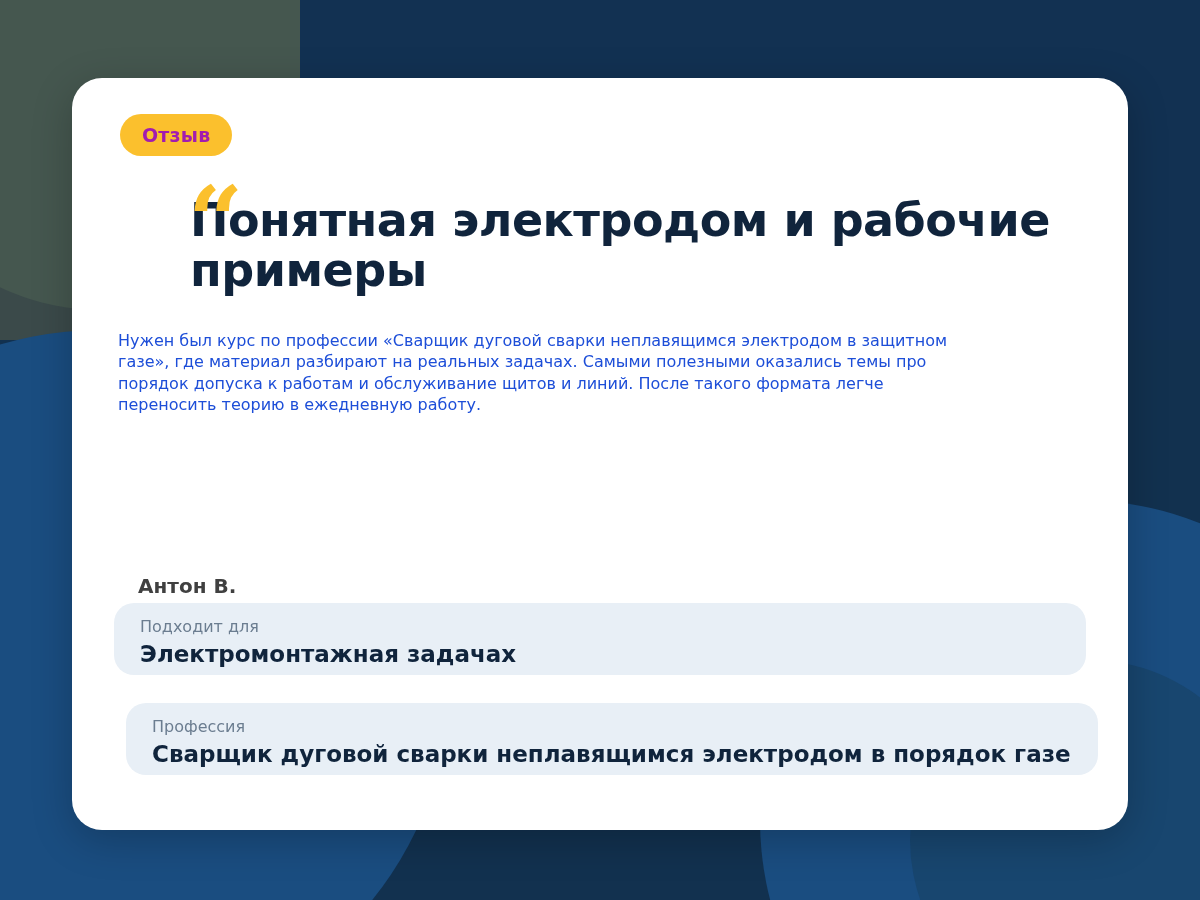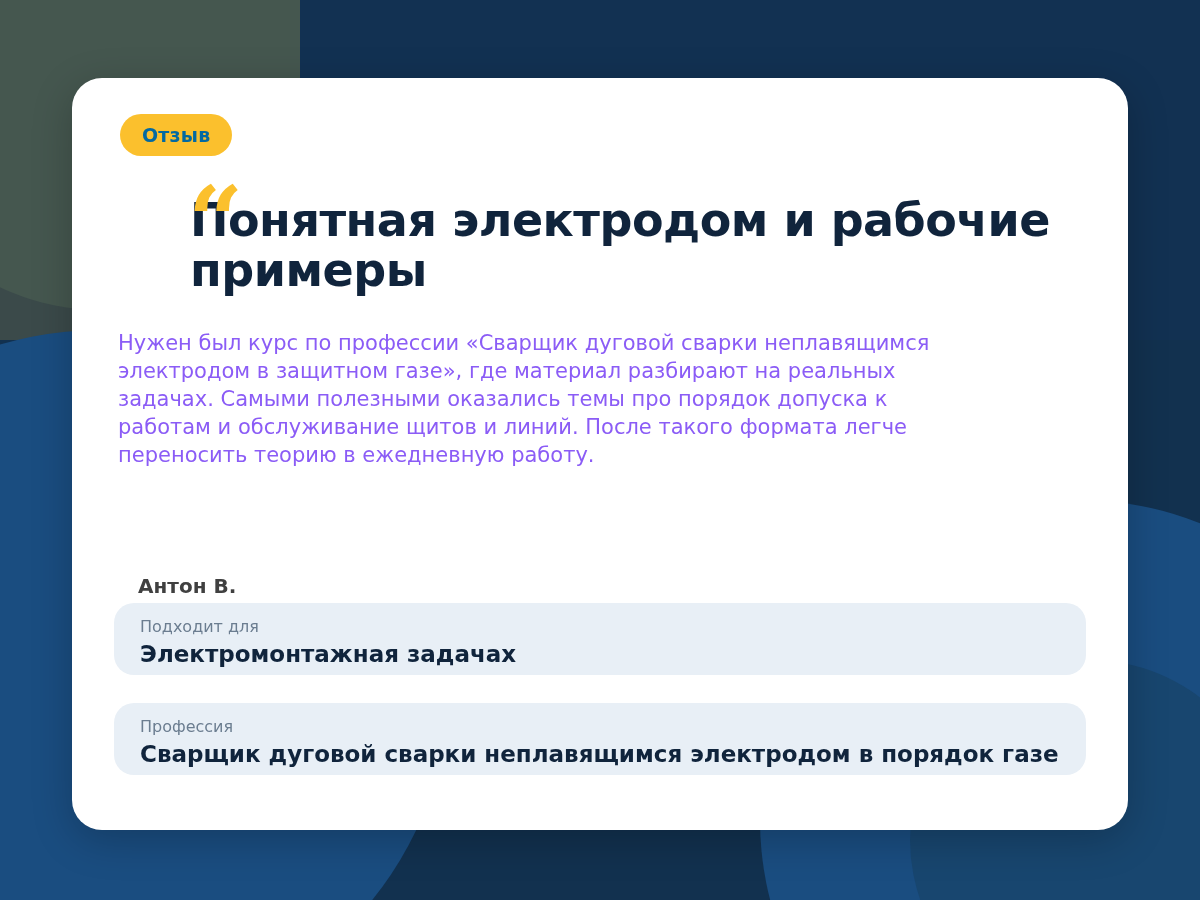--- a/index.html
+++ b/index.html
@@ -95,21 +95,21 @@
     position: absolute;
     display: inline-flex;
     align-items: center;
     justify-content: center;
     height: 42px;
     padding: 0 22px;
     border-radius: 21px;
     font-size: 19px;
     font-weight: bold;
     letter-spacing: .2px;
-    color: #0369a1;
+    color: #a21caf;
     white-space: nowrap;
   }
   .badge-left {
     left: 0;
     background: #fbc02d;
   }
   .badge-right {
     right: 0;
     background: #dde8f2;
   }
@@ -140,23 +140,23 @@
     color: #10243c;
     letter-spacing: -0.5px;
   }
 
   .body-text {
     position: absolute;
     left: 46px;
     top: 252px;
     width: 830px;
     margin: 0;
-    font-size: 21px;
+    font-size: 16px;
     line-height: 1.33;
-    color: #8b5cf6;
+    color: #1d4ed8;
   }
 
   .author {
     position: absolute;
     left: 66px;
     top: 496px;
     font-size: 20px;
     font-weight: bold;
     color: #404040;
   }
@@ -164,21 +164,21 @@
   .info-row {
     position: absolute;
     left: 42px;
     width: 972px;
     background: #e8eff6;
     border-radius: 20px;
     padding: 14px 26px 6px 26px;
     box-sizing: border-box;
   }
   .info-row-1 { top: 525px; }
-  .info-row-2 { top: 625px; }
+  .info-row-2 { top: 625px; margin-left: 12px; }
 
   .info-label {
     font-size: 16px;
     color: #6b7d90;
     margin-bottom: 5px;
   }
   .info-value {
     font-size: 23px;
     font-weight: bold;
     color: #10243c;

